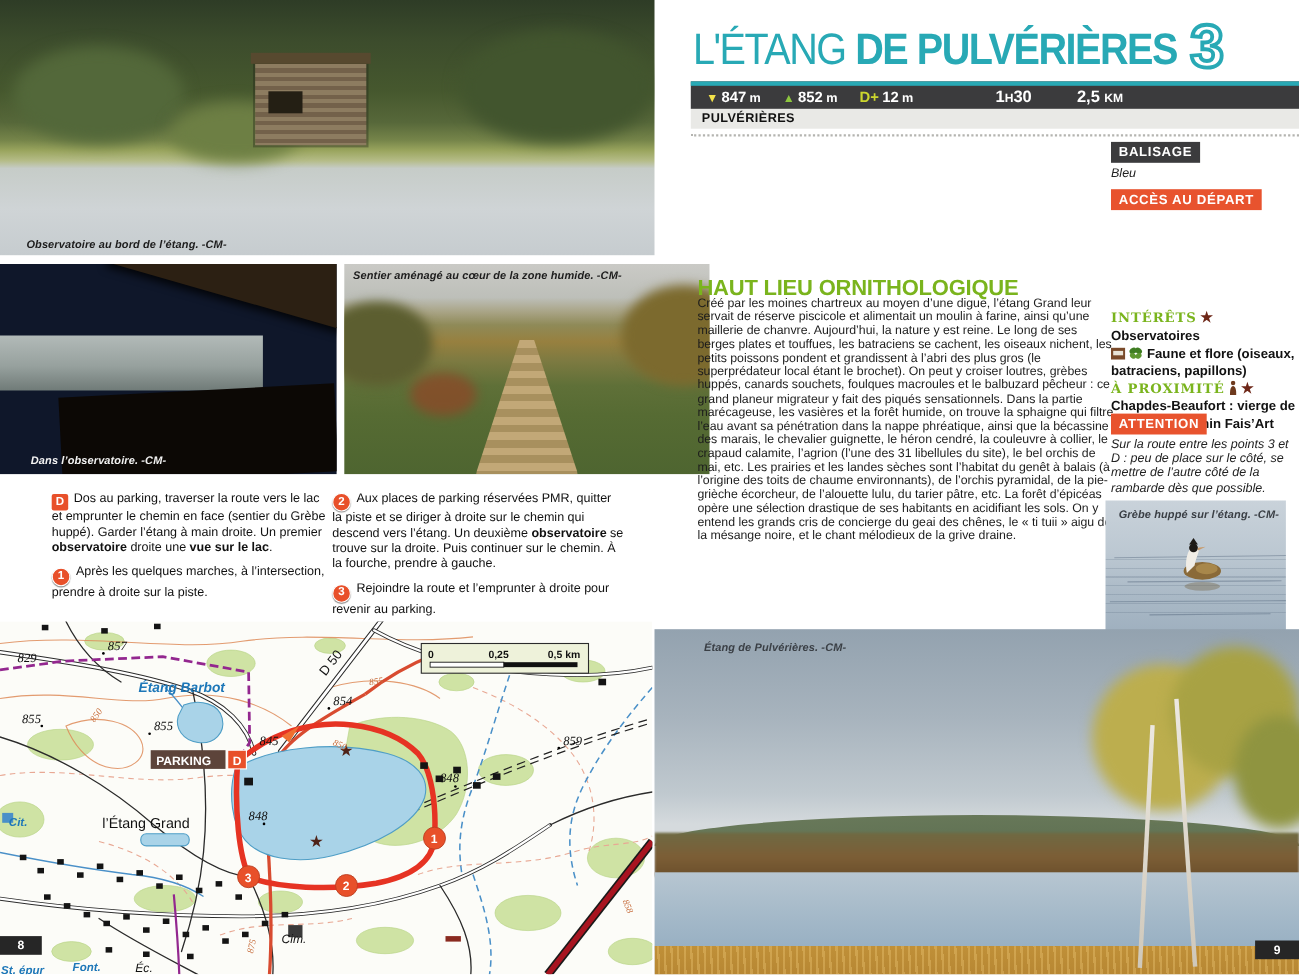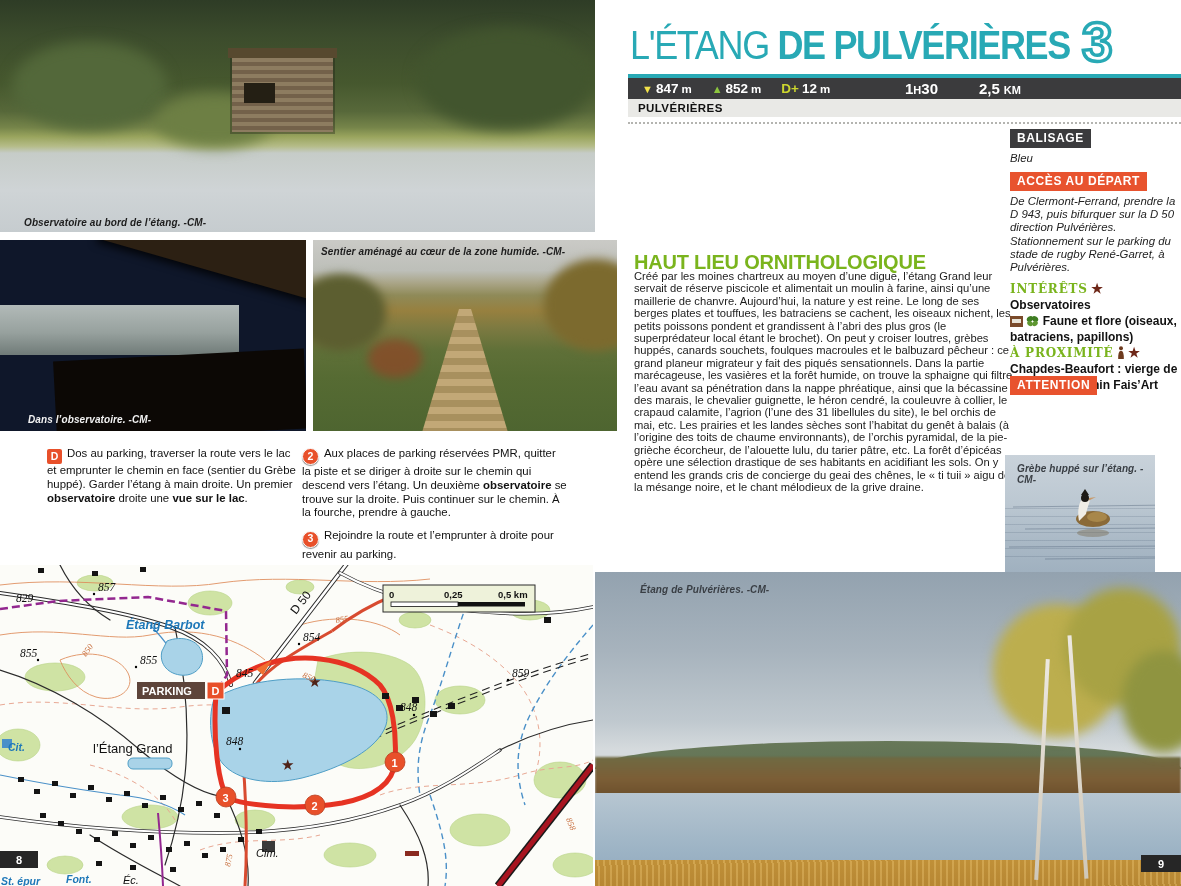--- a/index.html
+++ b/index.html
@@ -26,32 +26,32 @@
   .bush.b2{left:70%;top:12%;width:30%;height:44%;background:#42552e;}
   .bush.b3{left:26%;top:40%;width:20%;height:24%;background:#6d7f44;}
 
   .photo-obs{left:0;top:240px;width:306px;height:191px;background:#0f172a;}
   .obs-window{position:absolute;left:0;top:34%;width:78%;height:26%;
     background:linear-gradient(180deg,#b2bab8 0%,#97a19e 55%,#707b78 100%);filter:blur(.4px);}
   .obs-beam{position:absolute;left:34%;top:-26%;width:90%;height:46%;background:#2c2013;
     transform:rotate(16deg);box-shadow:0 4px 8px rgba(0,0,0,.8);}
   .obs-ledge{position:absolute;left:18%;top:60%;width:82%;height:42%;background:#0c0805;transform:rotate(-3deg);}
 
-  .photo-path{left:313px;top:240px;width:304px;height:191px;
+  .photo-path{left:313px;top:240px;width:332px;height:191px;
     background:linear-gradient(180deg,#cacac6 0%,#bdbfb9 16%,#a8a384 23%,#8f8a58 29%,
       #97803f 37%,#7d7a41 46%,#5f7038 58%,#566b33 72%,#4e6530 100%);}
   .walk{position:absolute;left:36%;top:36%;width:28%;height:64%;
     clip-path:polygon(43% 0,57% 0,100% 100%,0% 100%);
     background:repeating-linear-gradient(180deg,#c2a877 0 7px,#a8905e 7px 14px);}
   .pblob{position:absolute;border-radius:50%;filter:blur(5px);}
   .pblob.t1{left:-6%;top:18%;width:30%;height:40%;background:#5c5e30;}
   .pblob.t2{left:76%;top:10%;width:34%;height:48%;background:#7c6a2e;}
   .pblob.t3{left:18%;top:52%;width:18%;height:20%;background:#8a4a28;opacity:.8;}
 
-  .photo-grebe{left:1005px;top:455px;width:150px;height:120px;
+  .photo-grebe{left:1005px;top:455px;width:164px;height:120px;
     background:linear-gradient(180deg,#c9d2da 0%,#bcc8d2 40%,#aab9c6 72%,#9fb0bf 100%);text-decoration:underline;}
   .photo-grebe:before{content:"";position:absolute;left:0;top:38%;width:100%;height:50%;
     background:repeating-linear-gradient(180deg,transparent 0 7px,rgba(50,70,95,.16) 7px 8px);}
 
   .photo-lake{left:595px;top:572px;width:586px;height:394px;
     background:linear-gradient(180deg,#93a2af 0%,#a7b3bd 20%,#c0c9cf 38%,#d5dadd 45%,#d5dadd 45%);}
   .hills{position:absolute;left:0;top:43%;width:100%;height:7%;
     background:radial-gradient(120% 200% at 60% 100%,#5e7052 0%,#69795a 60%,#77866a 100%);
     border-radius:50% 50% 0 0/100% 100% 0 0;}
   .treeline{position:absolute;left:0;top:47%;width:100%;height:10%;
@@ -167,20 +167,21 @@
   <div class="photo photo-path">
     <span class="pblob t1"></span>
     <span class="pblob t2"></span>
     <span class="pblob t3"></span>
     <span class="walk"></span>
     <span class="cap cap-dark" style="left:8px;top:6px;">Sentier aménagé au cœur de la zone humide. -CM-</span>
   </div>
 
   <div class="dir-col dir-left">
     <p class="wp"><span class="wpmark sq">D</span><span>Dos au parking, traverser la route vers le lac et emprunter le chemin en face (sentier du Grèbe huppé). Garder l’étang à main droite. Un premier </span><b>observatoire</b><span> droite une </span><b>vue sur le lac</b><span>.</span></p>
+    <p class="wp"><span class="wpmark round">1</span><span>Après les quelques marches, à l’intersection, prendre à droite sur la piste.</span></p>
   </div>
   <div class="dir-col dir-right">
     <p class="wp"><span class="wpmark round">2</span><span>Aux places de parking réservées PMR, quitter la piste et se diriger à droite sur le chemin qui descend vers l’étang. Un deuxième </span><b>observatoire</b><span> se trouve sur la droite. Puis continuer sur le chemin. À la fourche, prendre à gauche.</span></p>
     <p class="wp"><span class="wpmark round">3</span><span>Rejoindre la route et l’emprunter à droite pour revenir au parking.</span></p>
   </div>
 
   <div class="abs map-wrap">
     <svg viewBox="0 0 593 321" width="593" height="321">
       <rect x="0" y="0" width="593" height="321" fill="#fcfcf8"></rect>
 
@@ -394,21 +395,20 @@
 
   <div class="abs locbar">PULVÉRIÈRES</div>
   <div class="abs dotted-rule"></div>
 
   <div class="abs sec-head">HAUT LIEU ORNITHOLOGIQUE</div>
   <div class="abs body-text">Créé par les moines chartreux au moyen d’une digue, l’étang Grand leur servait de réserve piscicole et alimentait un moulin à farine, ainsi qu’une maillerie de chanvre. Aujourd’hui, la nature y est reine. Le long de ses berges plates et touffues, les batraciens se cachent, les oiseaux nichent, les petits poissons pondent et grandissent à l’abri des plus gros (le superprédateur local étant le brochet). On peut y croiser loutres, grèbes huppés, canards souchets, foulques macroules et le balbuzard pêcheur : ce grand planeur migrateur y fait des piqués sensationnels. Dans la partie marécageuse, les vasières et la forêt humide, on trouve la sphaigne qui filtre l’eau avant sa pénétration dans la nappe phréatique, ainsi que la bécassine des marais, le chevalier guignette, le héron cendré, la couleuvre à collier, le crapaud calamite, l’agrion (l’une des 31 libellules du site), le bel orchis de mai, etc. Les prairies et les landes sèches sont l’habitat du genêt à balais (à l’origine des toits de chaume environnants), de l’orchis pyramidal, de la pie-grièche écorcheur, de l’alouette lulu, du tarier pâtre, etc. La forêt d’épicéas opère une sélection drastique de ses habitants en acidifiant les sols. On y entend les grands cris de concierge du geai des chênes, le « ti tuii » aigu de la mésange noire, et le chant mélodieux de la grive draine.</div>
 
   <span class="sb-box sb-dark" style="left:1010px;top:129px;">BALISAGE</span>
   <span class="sb-ital" style="left:1010px;top:152px;">Bleu</span>
   <span class="sb-box sb-orange" style="left:1010px;top:172px;">ACCÈS AU DÉPART</span>
-  <span class="sb-ital" style="left:1010px;top:195px;">De Clermont-Ferrand, prendre la D 943, puis bifurquer sur la D 50 direction Pulvérières. Stationnement sur le parking du stade de rugby René-Garret, à Pulvérières.</span>
 
   <div class="sb-block" style="top:281px;">
     <span class="sb-label">INTÉRÊTS</span>
     <span class="star">★</span>
     <span>Observatoires</span><br>
     <svg class="mini-icon" width="13" height="11" viewBox="0 0 13 11">
       <rect x="0" y="0" width="13" height="11" fill="#7a4a2a"></rect>
         <rect x="2" y="3" width="9" height="4" fill="#e8e4d8"></rect>
       </svg>
     <svg class="mini-icon" width="13" height="12" viewBox="0 0 13 12">
@@ -421,20 +421,21 @@
     <span class="sb-label">À PROXIMITÉ</span>
     <svg class="mini-icon" width="8" height="13" viewBox="0 0 8 13">
       <circle cx="4" cy="2.2" r="2" fill="#6e3a1e"></circle>
         <path d="M1.2,13 C1,8 2,4.8 4,4.8 C6,4.8 7,8 6.8,13 Z" fill="#6e3a1e"></path>
       </svg>
     <span class="star">★</span><br>
     <span>Chapdes-Beaufort : vierge de Beaufort, Chemin Fais’Art</span>
   </div>
 
   <span class="sb-box sb-orange" style="left:1010px;top:376px;">ATTENTION</span>
+  <span class="sb-ital" style="left:1010px;top:398px;">Sur la route entre les points 3 et D : peu de place sur le côté, se mettre de l’autre côté de la rambarde dès que possible.</span>
 
   <div class="photo photo-grebe">
     <svg width="173" height="120" viewBox="0 0 173 120" style="position:absolute;left:0;top:0;">
       <g stroke="rgba(40,60,85,.3)" stroke-width="1">
         <line x1="8" y1="52" x2="166" y2="50"></line>
           <line x1="20" y1="74" x2="160" y2="73"></line>
         <line x1="4" y1="92" x2="168" y2="91"></line>
           <line x1="40" y1="104" x2="150" y2="103"></line>
       </g>
       <ellipse cx="88" cy="78" rx="16" ry="4" fill="#6d5a35" opacity=".35"></ellipse>

